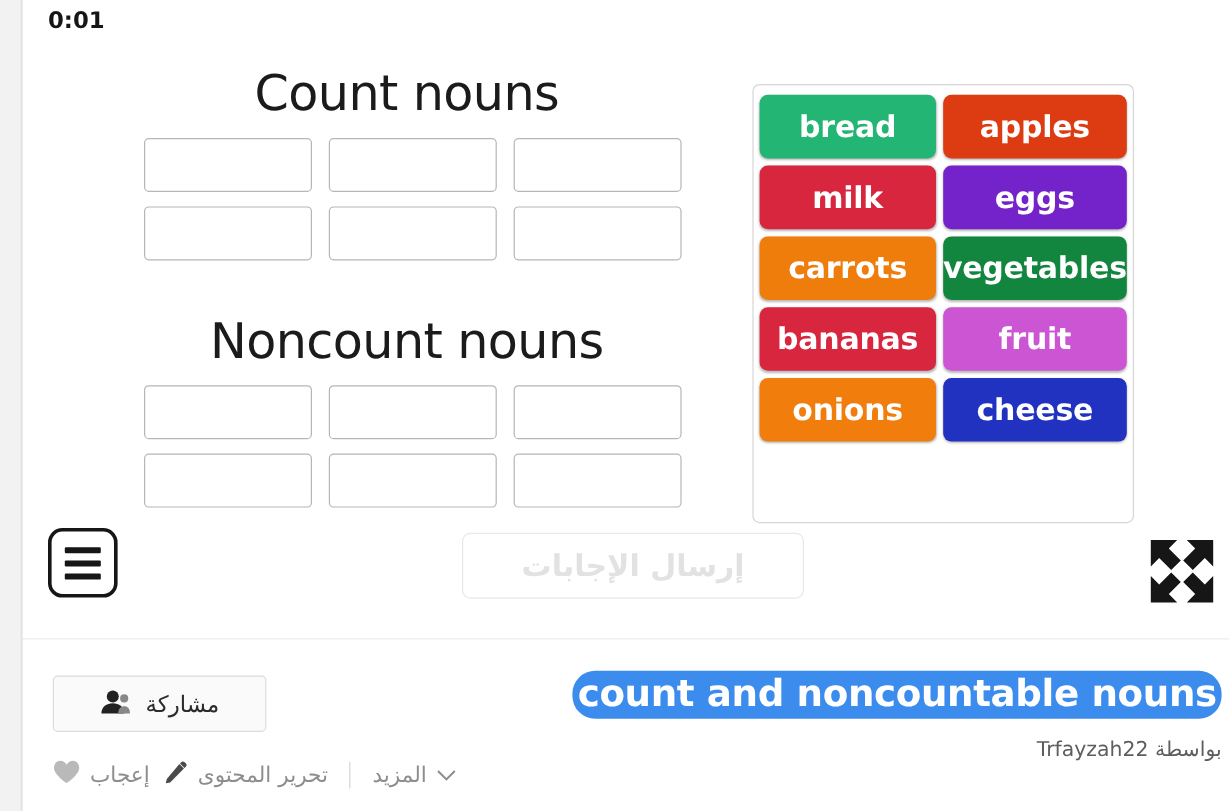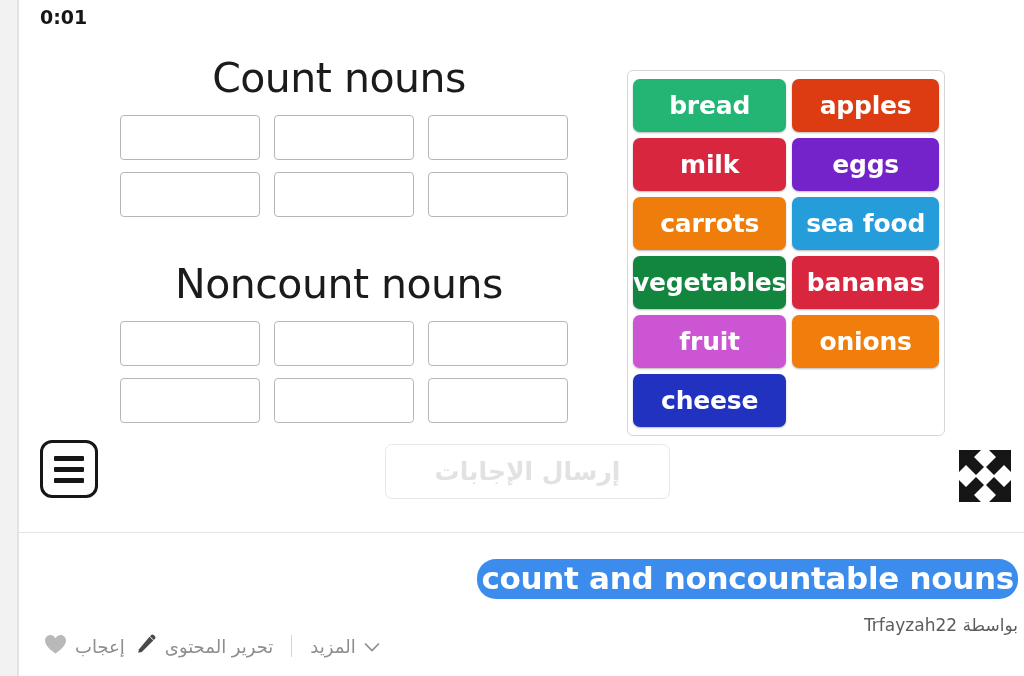--- a/index.html
+++ b/index.html
@@ -282,21 +282,20 @@
         <div class="dropzone"></div>
       </div>
     </div>
 
     <div class="wordbank">
       <div class="tile" style="background-color: rgb(34, 181, 115);">bread</div>
       <div class="tile" style="background-color: rgb(221, 59, 18);">apples</div>
       <div class="tile" style="background-color: rgb(216, 38, 63);">milk</div>
       <div class="tile" style="background-color: rgb(115, 35, 201);">eggs</div>
       <div class="tile" style="background-color: rgb(239, 125, 12);">carrots</div>
-      <div class="tile" style="background-color: rgb(37, 157, 219);">sea food</div>
       <div class="tile" style="background-color: rgb(18, 133, 63);">vegetables</div>
       <div class="tile" style="background-color: rgb(216, 38, 63);">bananas</div>
       <div class="tile" style="background-color: rgb(204, 85, 212);">fruit</div>
       <div class="tile" style="background-color: rgb(240, 125, 12);">onions</div>
       <div class="tile" style="background-color: rgb(33, 50, 192);">cheese</div>
     </div>
 
     <div class="menu-button">
       <span class="bar"></span>
       <span class="bar"></span>
@@ -314,20 +313,31 @@
           <path d="M34 56 L56 56 L56 34 L49 41 L39 31 L31 39 L41 49 Z"></path>
         </g>
       </svg>
     </div>
   </div>
 
   <div class="pane-divider"></div>
 
   <div class="footer">
 
+    <div class="share-button">
+      <span class="label">مشاركة</span>
+      <span class="share-icon">
+        <svg width="26" height="22" viewBox="0 0 26 22" aria-hidden="true">
+          <circle cx="11" cy="6.5" r="5" fill="#222"></circle>
+          <path d="M1.5 20.5 C1.5 14.8 5.9 12 11 12 C16.1 12 20.5 14.8 20.5 20.5 Z" fill="#222"></path>
+          <circle cx="20.5" cy="8" r="3.4" fill="#888"></circle>
+          <path d="M15.5 20.5 C15.5 16.5 17.8 14.6 20.6 14.6 C23.4 14.6 25.3 16.5 25.3 20.5 Z" fill="#888"></path>
+        </svg>
+      </span>
+    </div>
 
     <div class="action-row">
 
       <div class="action-item">
         <span>
           <svg width="23" height="21" viewBox="0 0 23 21" aria-hidden="true">
             <path d="M11.5 19.5 C11.5 19.5 1 13 1 6.8 C1 3.3 3.6 1 6.4 1 C8.6 1 10.4 2.3 11.5 4.2 C12.6 2.3 14.4 1 16.6 1 C19.4 1 22 3.3 22 6.8 C22 13 11.5 19.5 11.5 19.5 Z" fill="#b9b9b9"></path>
           </svg>
         </span>
         <span>إعجاب</span>

